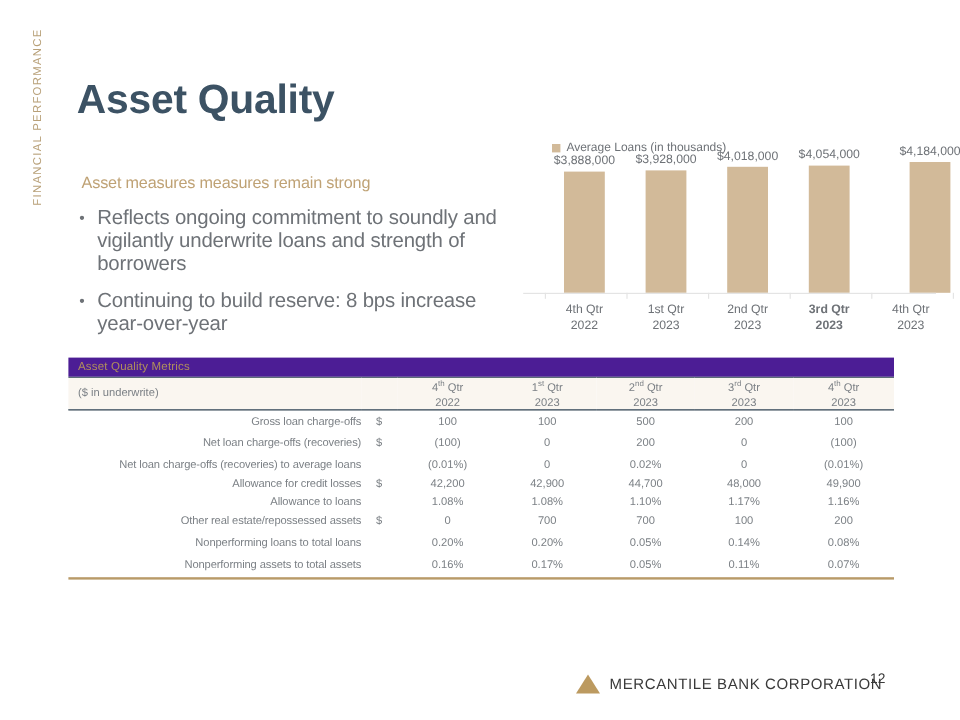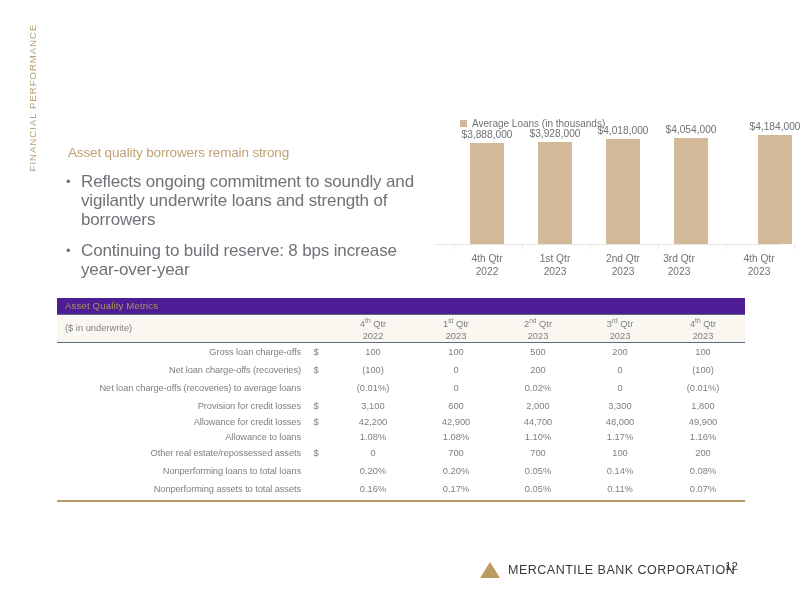--- a/index.html
+++ b/index.html
@@ -265,22 +265,23 @@
 </style>
 </head>
 <body>
 
 <div id="slide">
 
   <div class="rail">
     <div class="rail-label">FINANCIAL PERFORMANCE</div>
   </div>
 
-
-  <div class="subhead">Asset quality borrowers remain strong</div>
+  <div class="title">Asset Quality</div>
+
+  <div class="subhead">Asset measures measures remain strong</div>
 
   <div class="bullets">
     <div class="bullet">Reflects ongoing commitment to soundly and vigilantly underwrite loans and strength of borrowers</div>
     <div class="bullet">Continuing to build reserve: 8 bps increase year-over-year</div>
   </div>
 
   <div class="chart">
     <div class="legend">
       <span class="legend-swatch"></span>
       <span>Average Loans (in thousands)</span>
@@ -318,21 +319,21 @@
         <div class="cat-label" style="left: 92px;">
           <div>1st Qtr</div>
           <div>2023</div>
         </div>
         <div class="tick" style="left: 160px;"></div>
         <div class="cat-label" style="left: 160px;">
           <div>2nd Qtr</div>
           <div>2023</div>
         </div>
         <div class="tick" style="left: 228px;"></div>
-        <div class="cat-label" style="left: 216px;">
+        <div class="cat-label" style="left: 228px; font-weight: bold;">
           <div>3rd Qtr</div>
           <div>2023</div>
         </div>
         <div class="tick" style="left: 296px;"></div>
         <div class="cat-label" style="left: 296px;">
           <div>4th Qtr</div>
           <div>2023</div>
         </div>
         <div class="tick" style="left: 364px;"></div>
       </div>
@@ -397,29 +398,20 @@
           </tr>
           <tr>
             <td class="lbl">Net loan charge-offs  (recoveries)  to average  loans</td>
             <td class="cur"></td>
             <td class="num">(0.01%)</td>
             <td class="num">0</td>
             <td class="num">0.02%</td>
             <td class="num">0</td>
             <td class="num">(0.01%)</td>
           </tr>
-          <tr>
-            <td class="lbl">Provision  for credit  losses</td>
-            <td class="cur">$</td>
-            <td class="num">3,100</td>
-            <td class="num">600</td>
-            <td class="num">2,000</td>
-            <td class="num">3,300</td>
-            <td class="num">1,800</td>
-          </tr>
           <tr class="tight">
             <td class="lbl">Allowance for credit  losses</td>
             <td class="cur">$</td>
             <td class="num">42,200</td>
             <td class="num">42,900</td>
             <td class="num">44,700</td>
             <td class="num">48,000</td>
             <td class="num">49,900</td>
           </tr>
           <tr class="tight">

